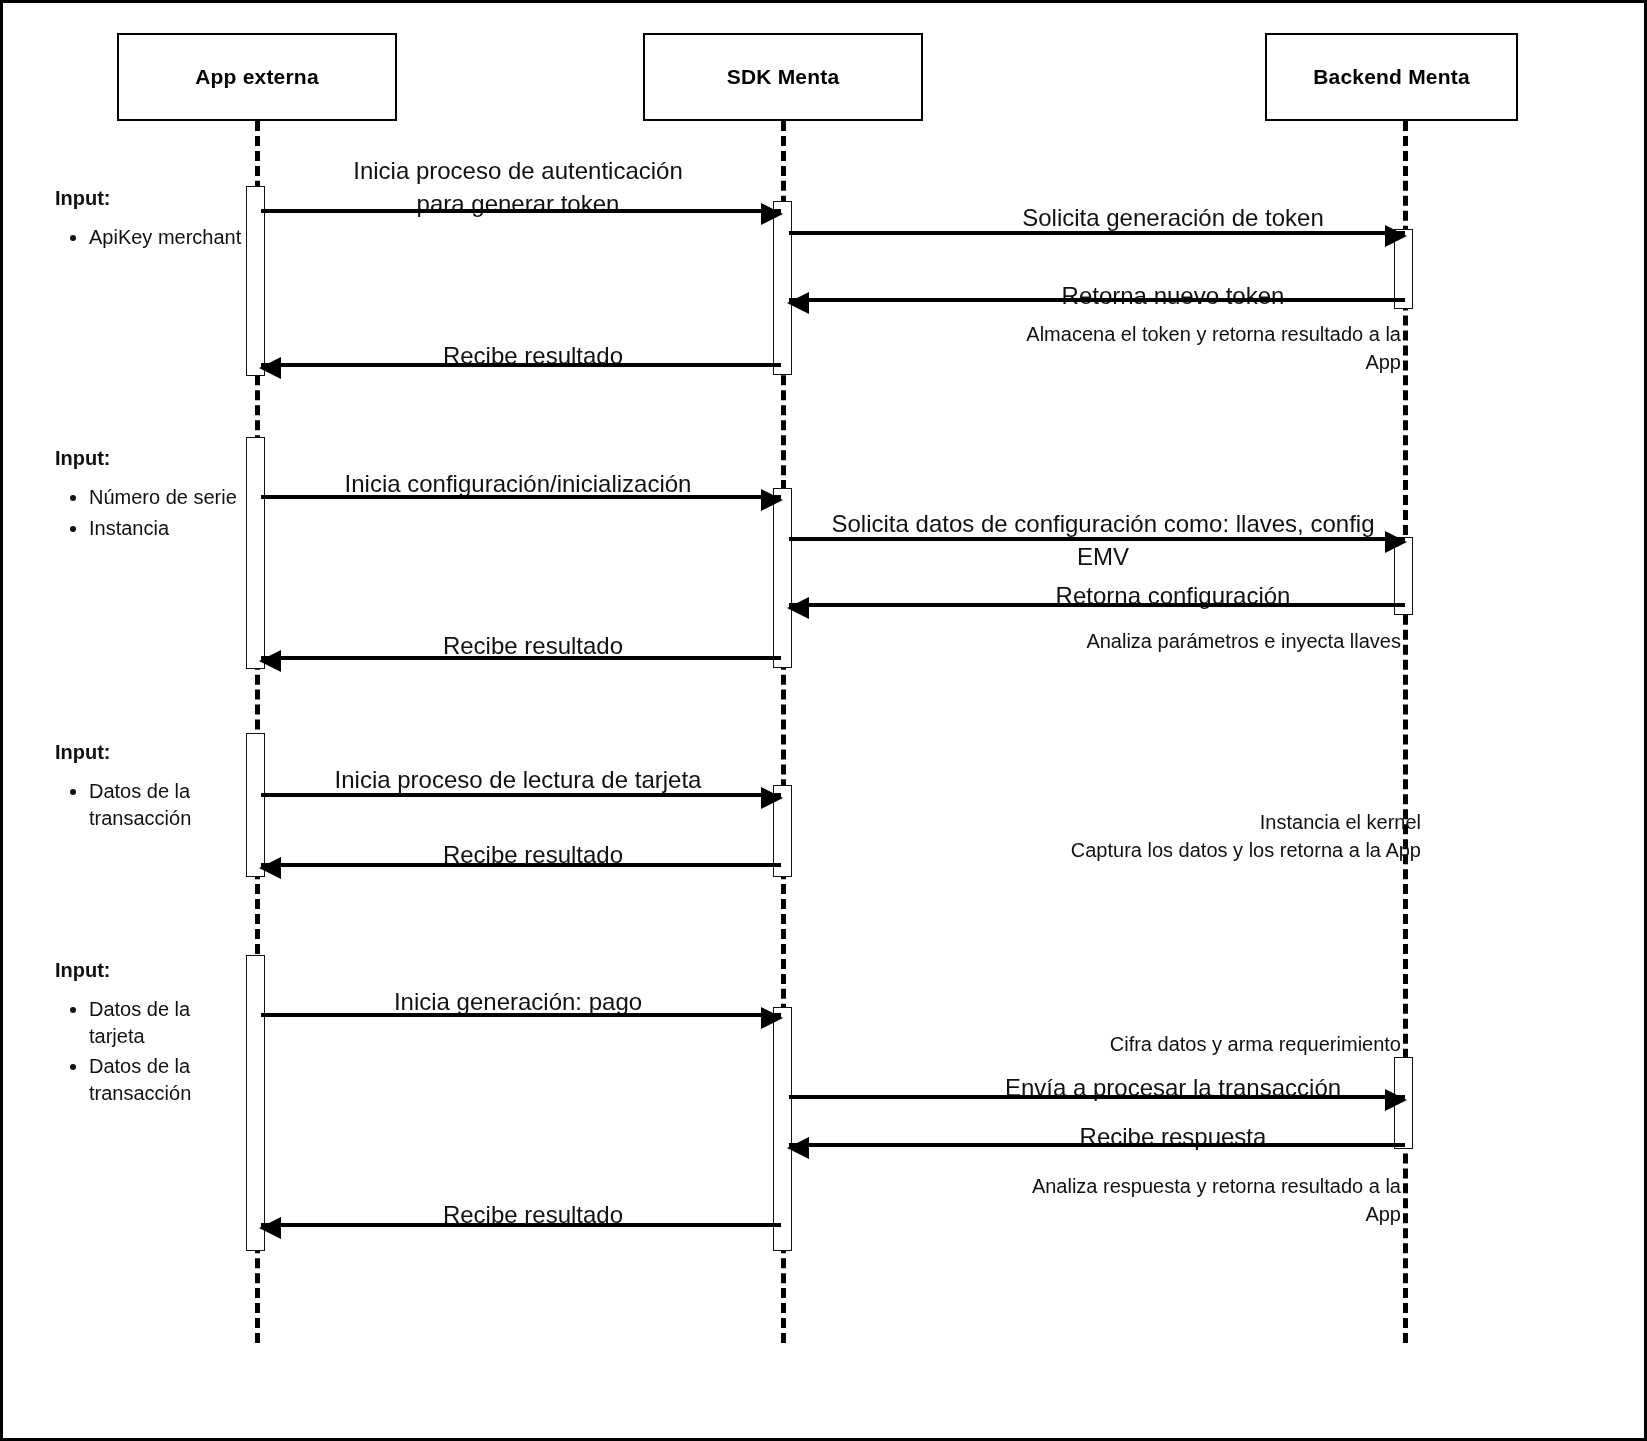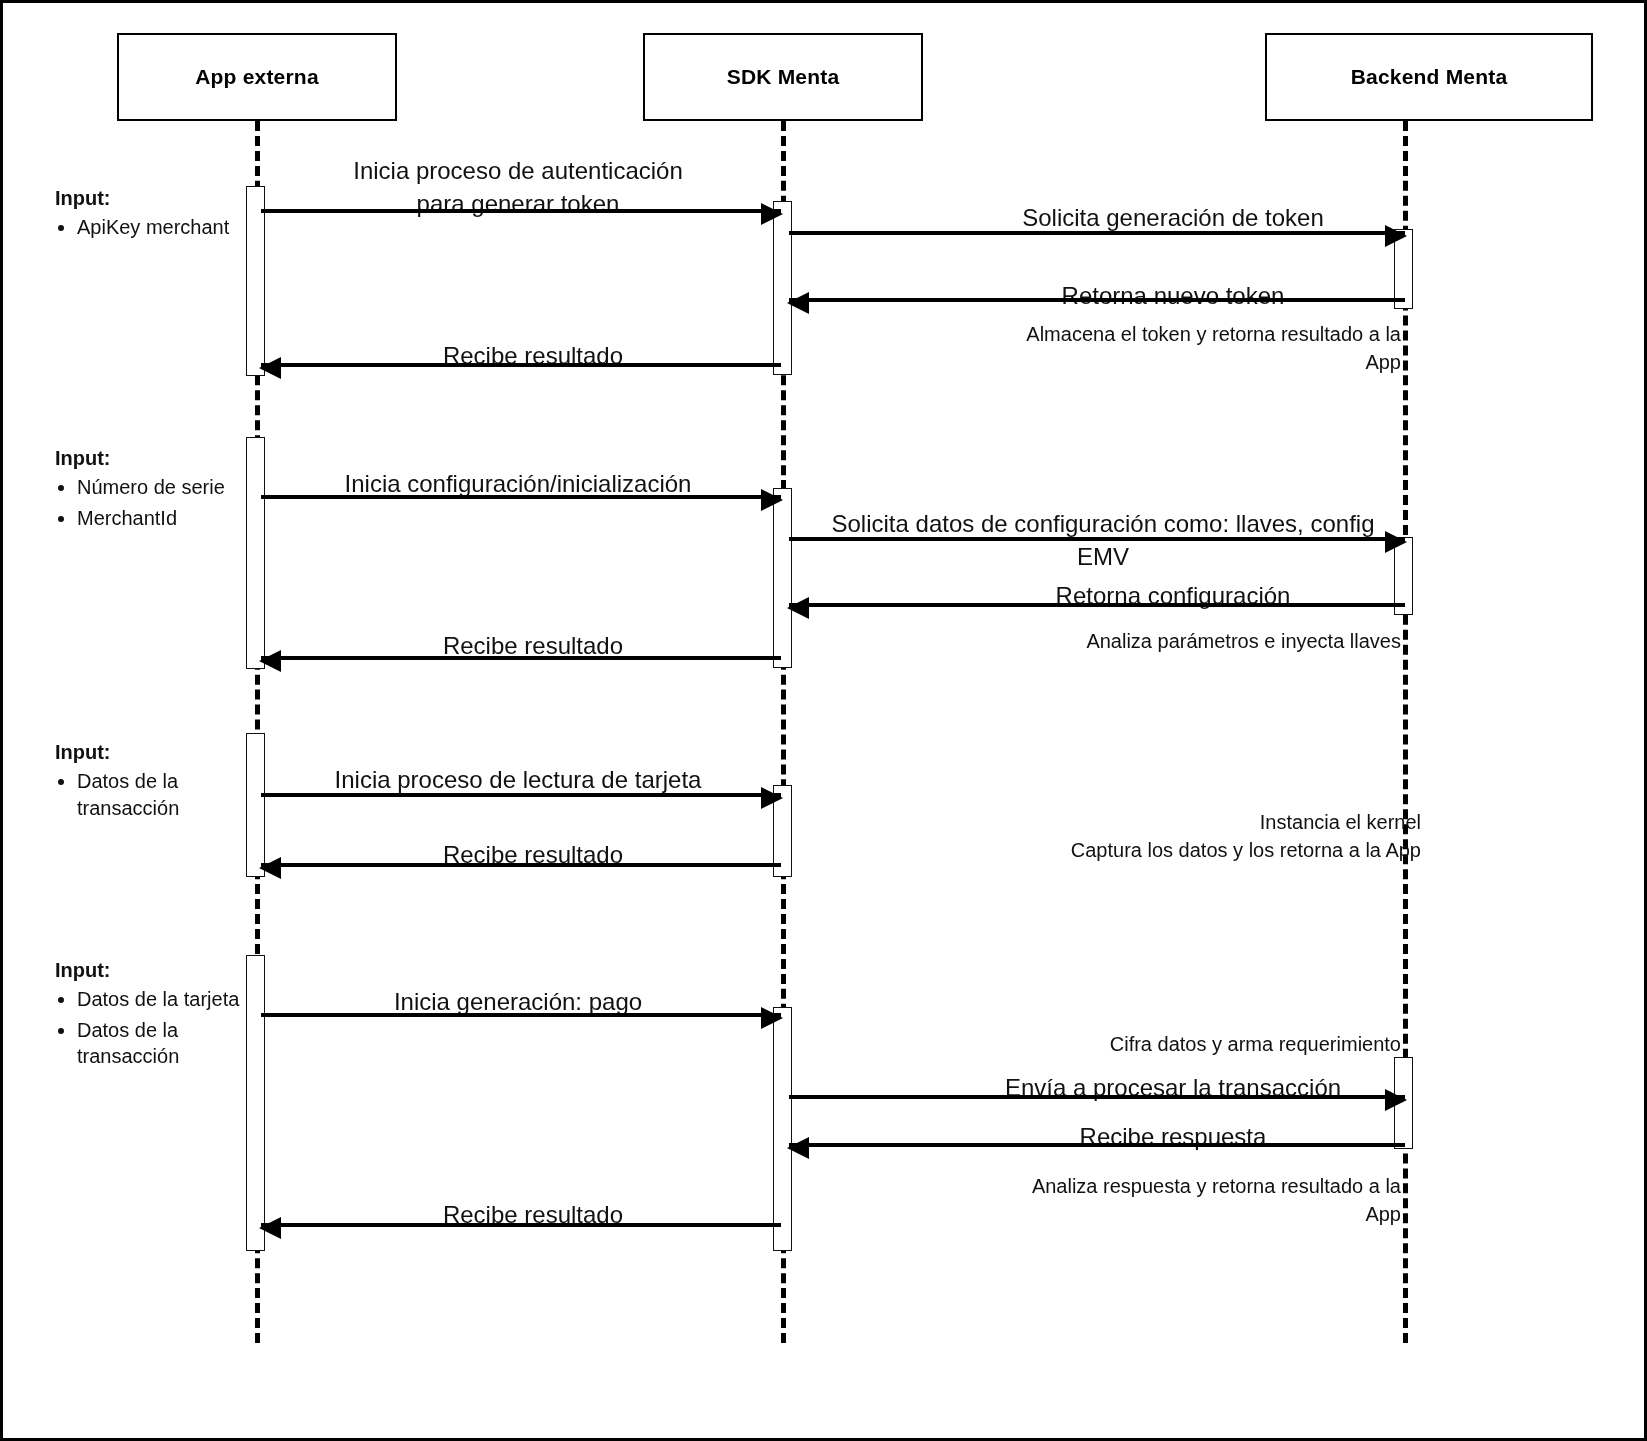--- a/index.html
+++ b/index.html
@@ -96,21 +96,21 @@
     color: #111111;
     line-height: 1.34;
   }
   .input-block .input-title {
     font-weight: bold;
     font-size: 20px;
     margin: 0 0 2px 0;
     padding-left: 10px;
   }
   .input-block ul {
-    margin: 0;
+    margin: 12px;
     padding: 0 0 0 32px;
     list-style: disc;
   }
   .input-block li {
     margin: 0 0 4px 0;
     padding: 0;
   }
 </style>
 </head>
 <body>
@@ -118,21 +118,21 @@
 <div id="canvas">
 
   <div class="participant-box" style="left:114px; top:30px; width:280px; height:88px;">
     <span>App externa</span>
   </div>
 
   <div class="participant-box" style="left:640px; top:30px; width:280px; height:88px;">
     <span>SDK Menta</span>
   </div>
 
-  <div class="participant-box" style="left:1262px; top:30px; width:328px; height:88px;">
+  <div class="participant-box" style="left:1262px; top:30px; width:253px; height:88px;">
     <span>Backend Menta</span>
   </div>
 
   <div class="lifeline" style="left:252px; top:118px; height:1222px;"></div>
   <div class="lifeline" style="left:778px; top:118px; height:1222px;"></div>
   <div class="lifeline" style="left:1400px; top:118px; height:1222px;"></div>
 
   <div class="input-block" style="left:42px; top:182px; width:210px;">
     <div class="input-title">Input:</div>
     <ul>
@@ -165,21 +165,21 @@
 
   <div class="msg-label" style="left:330px; top:336px; width:400px;">Recibe resultado</div>
   <div class="msg" style="left:258px; top:360px; width:520px;">
     <span class="arrowhead left"></span>
   </div>
 
   <div class="input-block" style="left:42px; top:442px; width:215px;">
     <div class="input-title">Input:</div>
     <ul>
       <li>Número de serie</li>
-      <li>MerchantId</li>
+      <li>Instancia</li>
     </ul>
   </div>
 
   <div class="activation" style="left:243px; top:434px; width:19px; height:232px;"></div>
   <div class="activation" style="left:770px; top:485px; width:19px; height:180px;"></div>
   <div class="activation" style="left:1391px; top:534px; width:19px; height:78px;"></div>
 
   <div class="msg-label" style="left:300px; top:464px; width:430px;">Inicia configuración/inicialización</div>
   <div class="msg" style="left:258px; top:492px; width:520px;">
     <span class="arrowhead right"></span>

